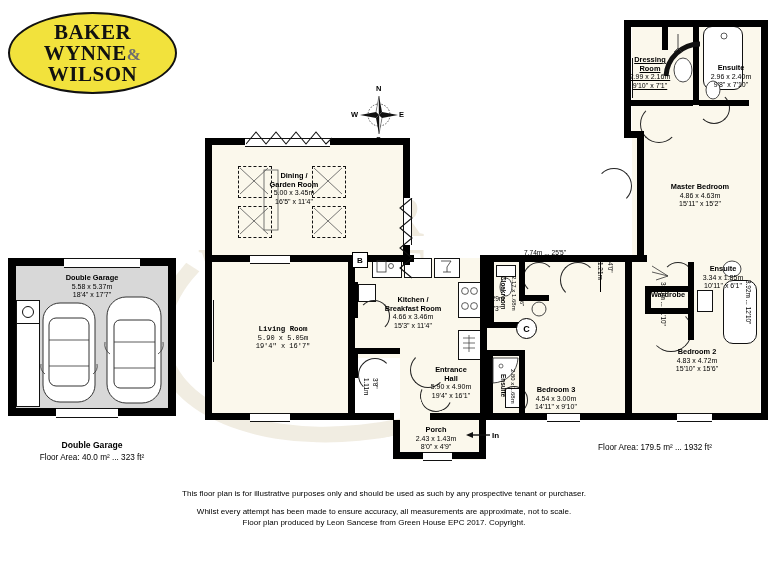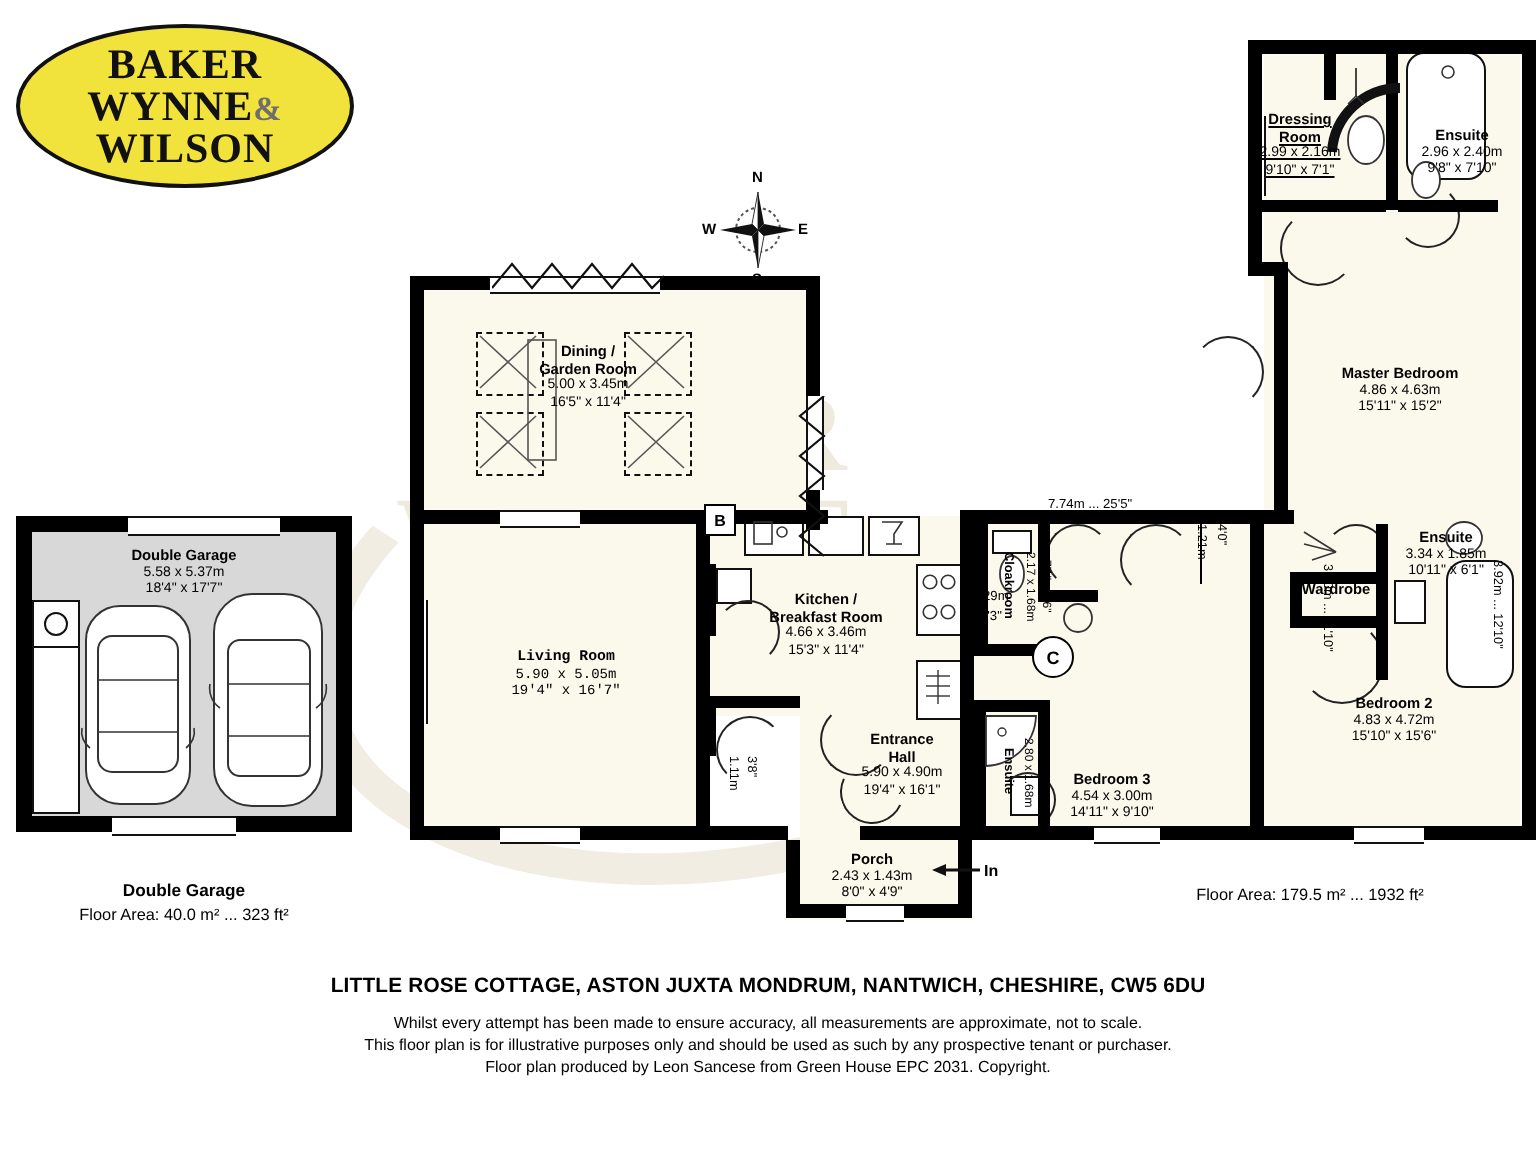--- a/index.html
+++ b/index.html
@@ -474,19 +474,18 @@
       <line x1="24" y1="5" x2="4" y2="5" stroke="#111" stroke-width="1.4"></line>
       <polygon points="0,5 7,2 7,8" fill="#111"></polygon>
     </svg>
 
     <div class="cap" style="left:545px;top:440px;width:220px;">
       <div class="s" style="margin-top:3px;">Floor Area: 179.5 m² ... 1932 ft²</div>
     </div>
   </div>
 
   <div class="footer">
-    <div class="title">LITTLE ROSE COTTAGE, ASTON JUXTA MONDRUM, NANTWICH, CHESHIRE, CW5 6DU</div>
+    <div class="disc" style="margin-top:0;">This floor plan is for illustrative purposes only and should be used as such by any prospective tenant or purchaser.</div>
     <div class="disc">Whilst every attempt has been made to ensure accuracy, all measurements are approximate, not to scale.</div>
-    <div class="disc" style="margin-top:0;">This floor plan is for illustrative purposes only and should be used as such by any prospective tenant or purchaser.</div>
-    <div class="disc" style="margin-top:0;">Floor plan produced by Leon Sancese from Green House EPC 2031. Copyright.</div>
+    <div class="disc" style="margin-top:0;">Floor plan produced by Leon Sancese from Green House EPC 2017. Copyright.</div>
   </div>
 
 </div>
 
 </body></html>

